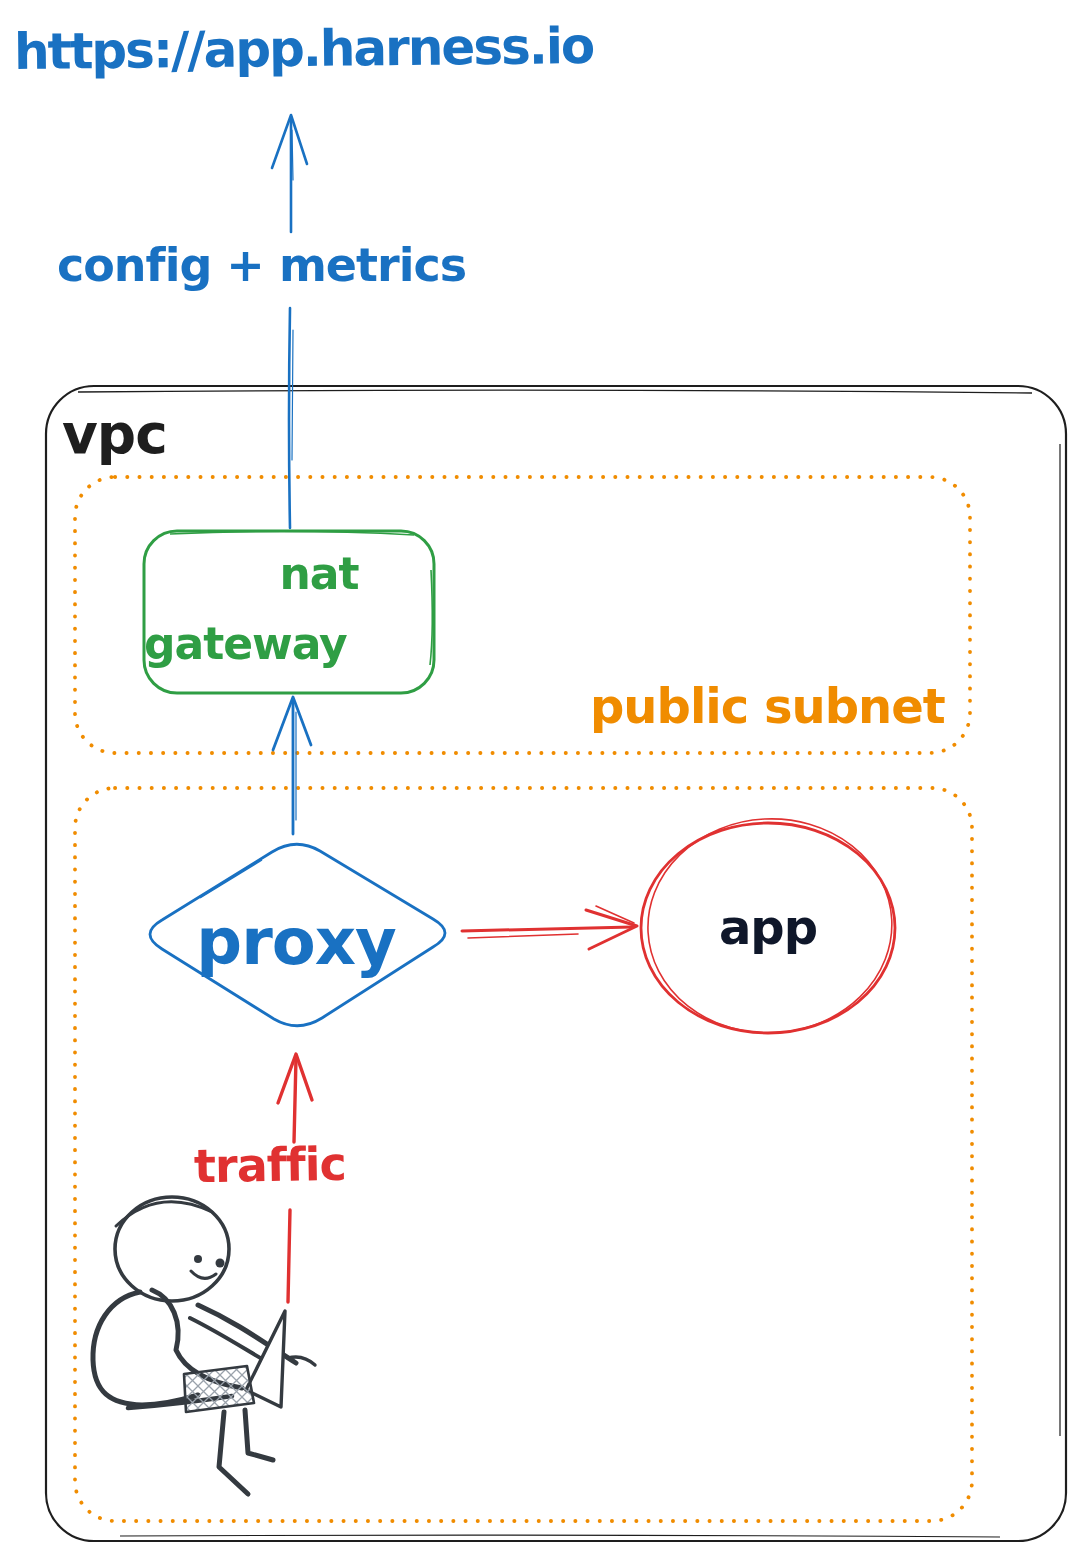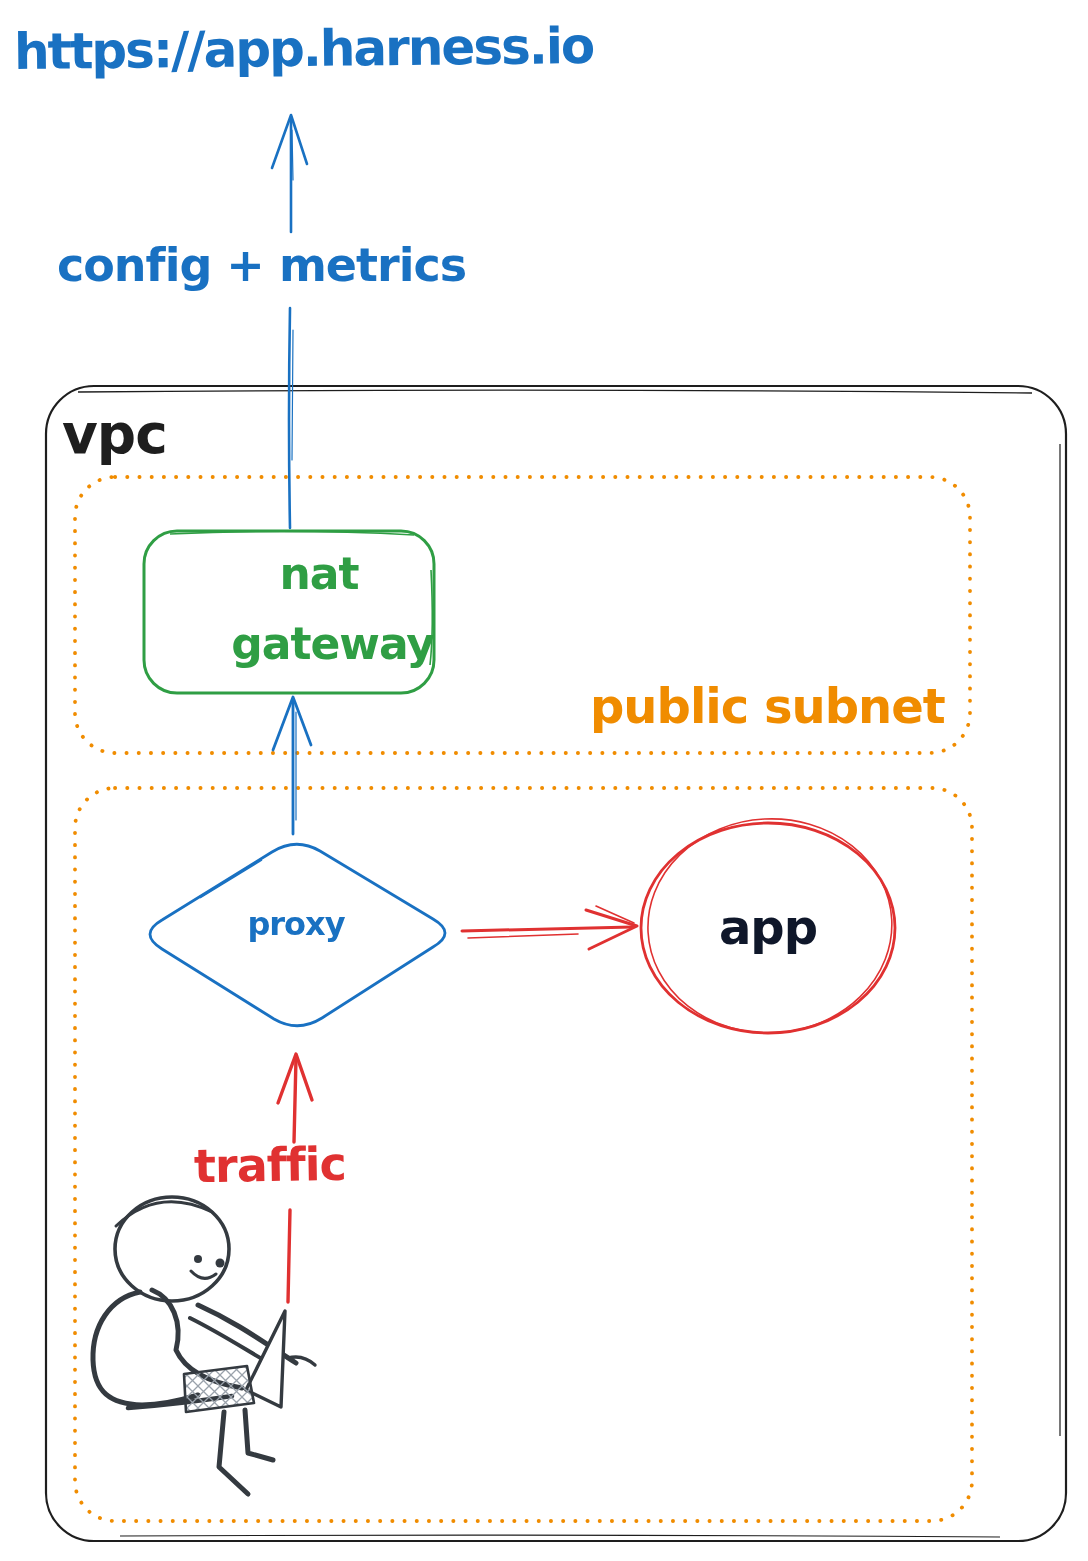--- a/index.html
+++ b/index.html
@@ -17,23 +17,23 @@
     font-weight:600;
     white-space:nowrap;
     letter-spacing:-1px;
     line-height:1.1;
     user-select:none;
   }
   .lbl-url{left:14px;top:22px;font-size:50px;letter-spacing:-2px;color:#1971c2;transform:rotate(-0.6deg);}
   .lbl-flow{left:57px;top:240px;font-size:46px;color:#1971c2;}
   .lbl-vpc{left:62px;top:404px;font-size:55px;color:#1e1e1e;}
   .lbl-nat{left:144px;top:550px;width:290px;text-align:center;font-size:44px;color:#2f9e44;margin-left:30px;}
-  .lbl-gateway{left:144px;top:620px;width:290px;text-align:right;font-size:44px;color:#2f9e44;}
+  .lbl-gateway{left:144px;top:620px;width:290px;text-align:left;font-size:44px;color:#2f9e44;}
   .lbl-public{left:590px;top:680px;font-size:48px;color:#f08c00;}
-  .lbl-proxy{left:196px;top:907px;width:200px;text-align:center;font-size:32px;color:#1971c2;}
+  .lbl-proxy{left:196px;top:907px;width:200px;text-align:center;font-size:64px;color:#1971c2;}
   .lbl-app{left:668px;top:901px;width:200px;text-align:center;font-size:48px;color:#0f172a;}
   .lbl-traffic{left:194px;top:1140px;font-size:46px;color:#e03131;transform:rotate(-1deg);}
   .lbl-private{left:546px;top:1424px;font-size:48px;color:#f08c00;}
 </style>
 </head>
 <body>
 
 <div class="stage">
 
   <svg width="1088" height="1561" viewBox="0 0 1088 1561">

